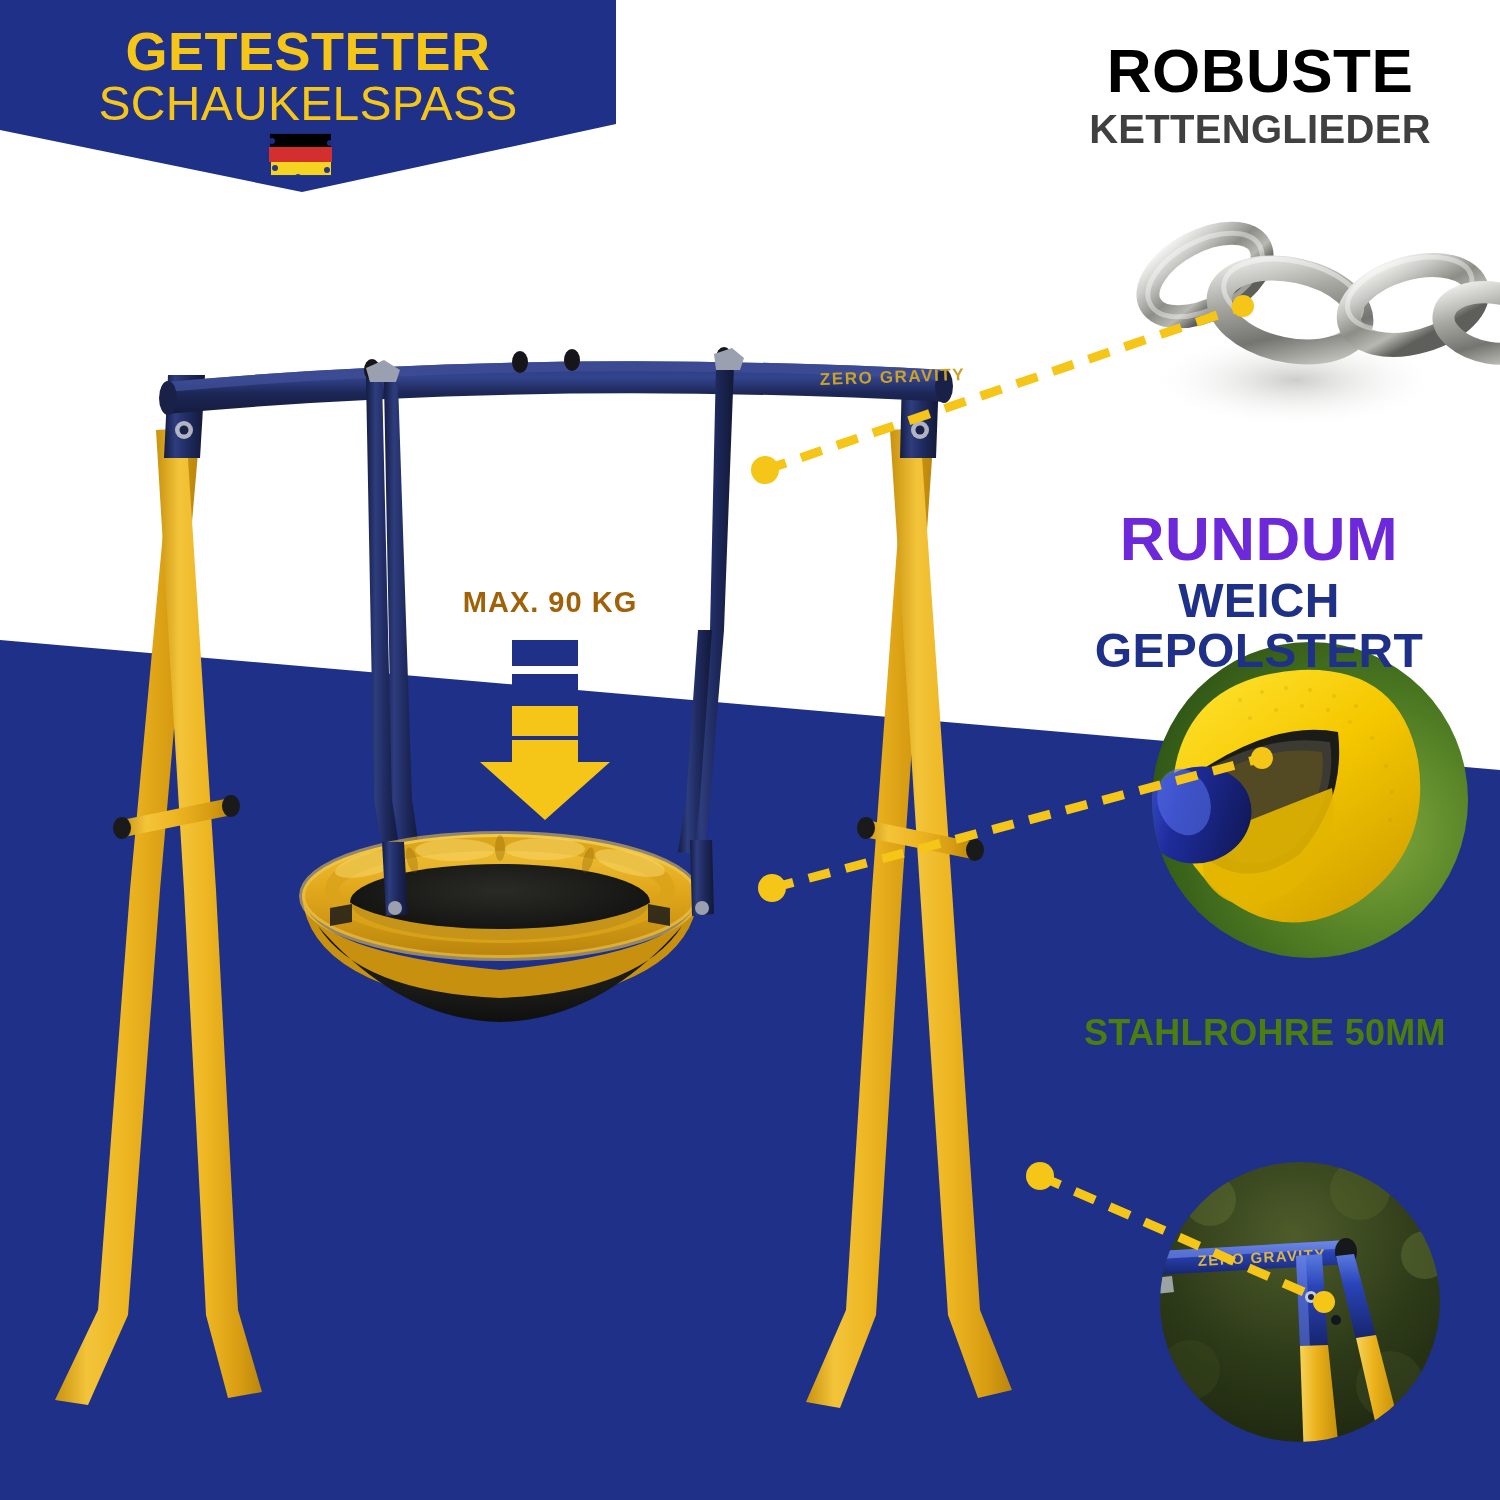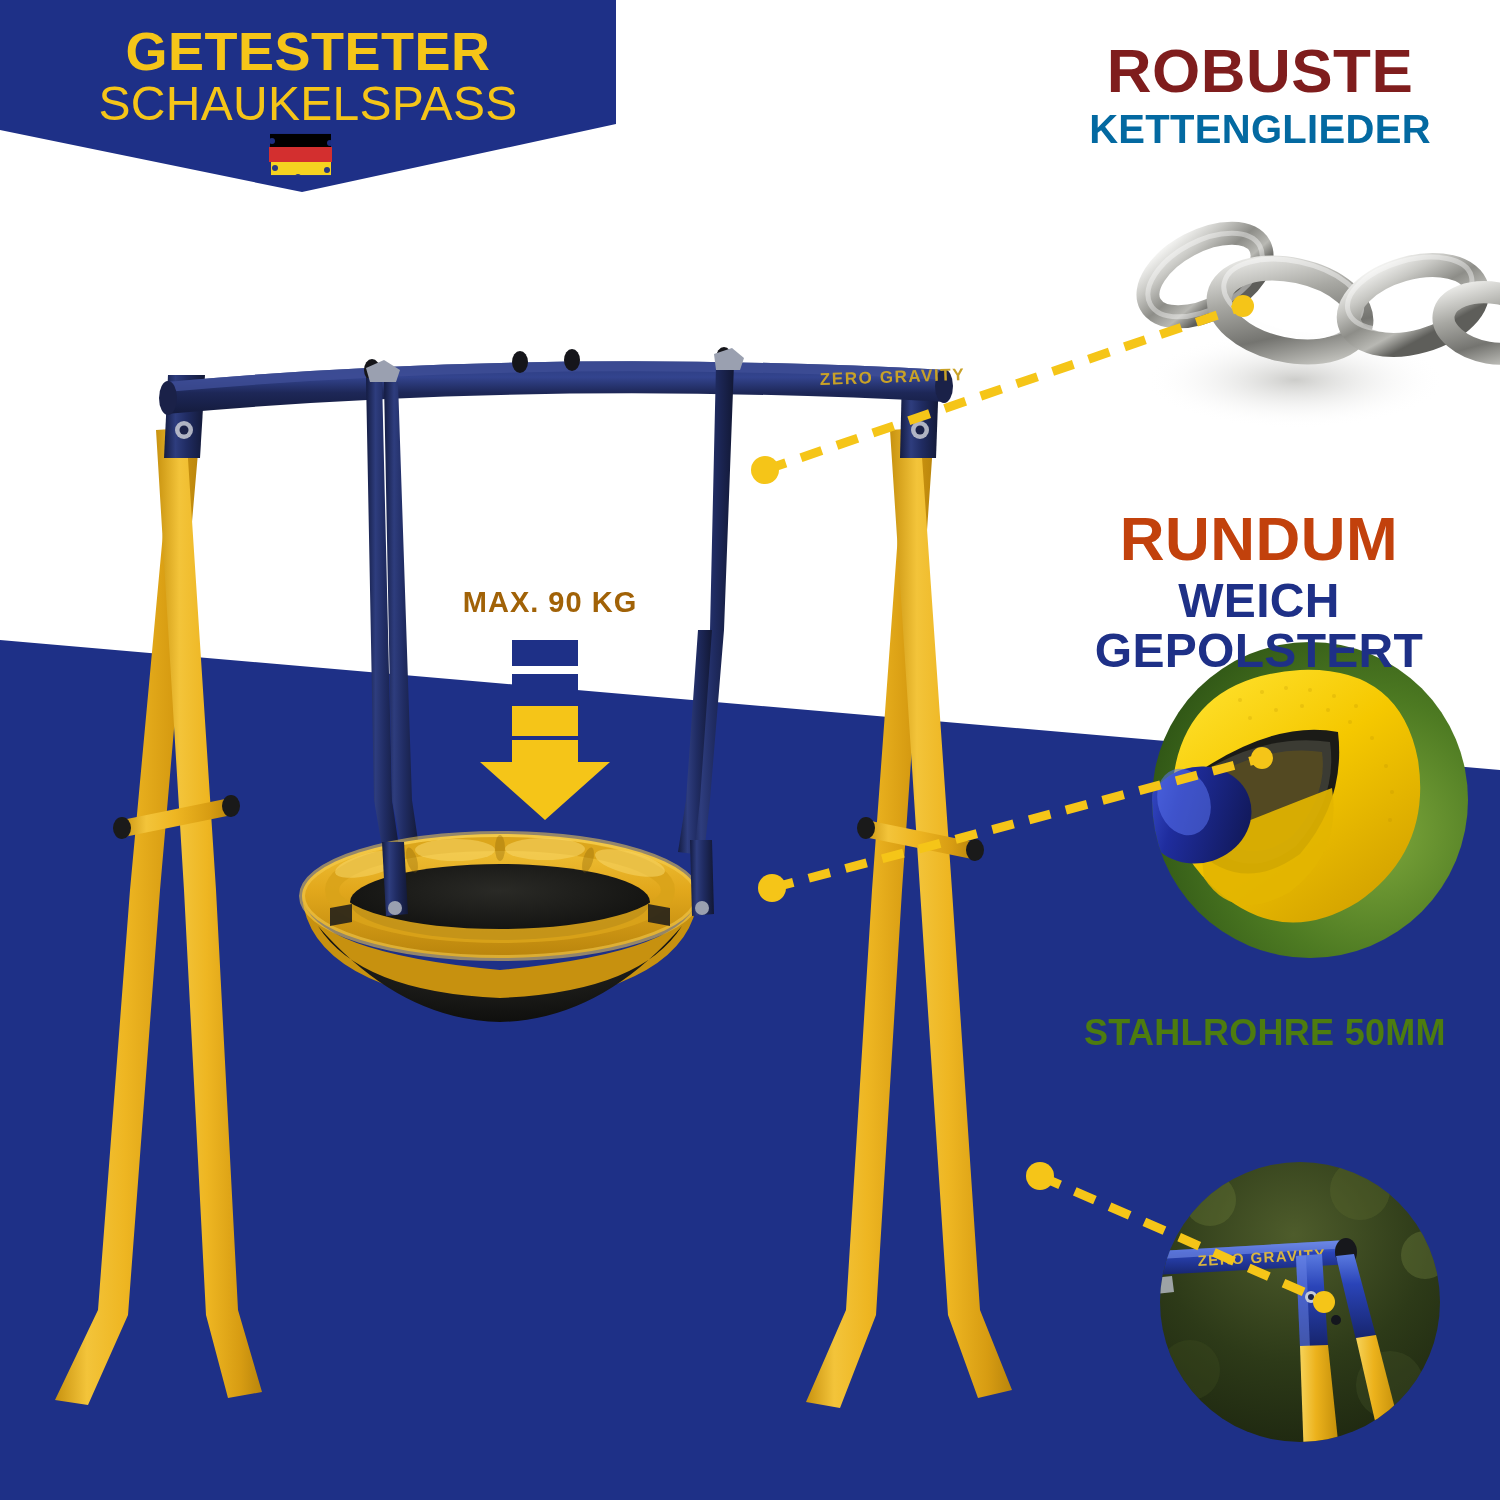--- a/index.html
+++ b/index.html
@@ -34,25 +34,25 @@
     line-height:1.05; display:block;
   }
   .flag { position:absolute; left:268px; top:132px; width:66px; height:46px; z-index:7; }
 
   
   .callout { position:absolute; z-index:8; text-align:center; }
   .callout .h1 { font-weight:bold; letter-spacing:0.5px; line-height:1.0; display:block; }
   .callout .h2 { font-weight:bold; letter-spacing:0.3px; line-height:1.05; display:block; }
 
   #callout-chain { left:1020px; top:40px; width:480px; }
-  #callout-chain .h1 { font-size:62px; color:#7f1d1d; }
-  #callout-chain .h2 { font-size:40px; color:#0369a1; margin-top:6px; }
+  #callout-chain .h1 { font-size:62px; color:#000000; }
+  #callout-chain .h2 { font-size:40px; color:#404040; margin-top:6px; }
 
   #callout-padding { left:1018px; top:508px; width:482px; }
-  #callout-padding .h1 { font-size:62px; color:#c2410c; }
+  #callout-padding .h1 { font-size:62px; color:#6d28d9; }
   #callout-padding .h2 { font-size:48px; color:#1e3087; margin-top:6px; }
 
   #callout-steel { left:1030px; top:1008px; width:470px; }
   #callout-steel .h1 { font-size:62px; color:#ffffff; }
   #callout-steel .h2 { font-size:36px; color:#4d7c0f; margin-top:6px; }
 
   
   #maxload {
     position:absolute; left:430px; top:586px; width:240px;
     text-align:center; z-index:9;

